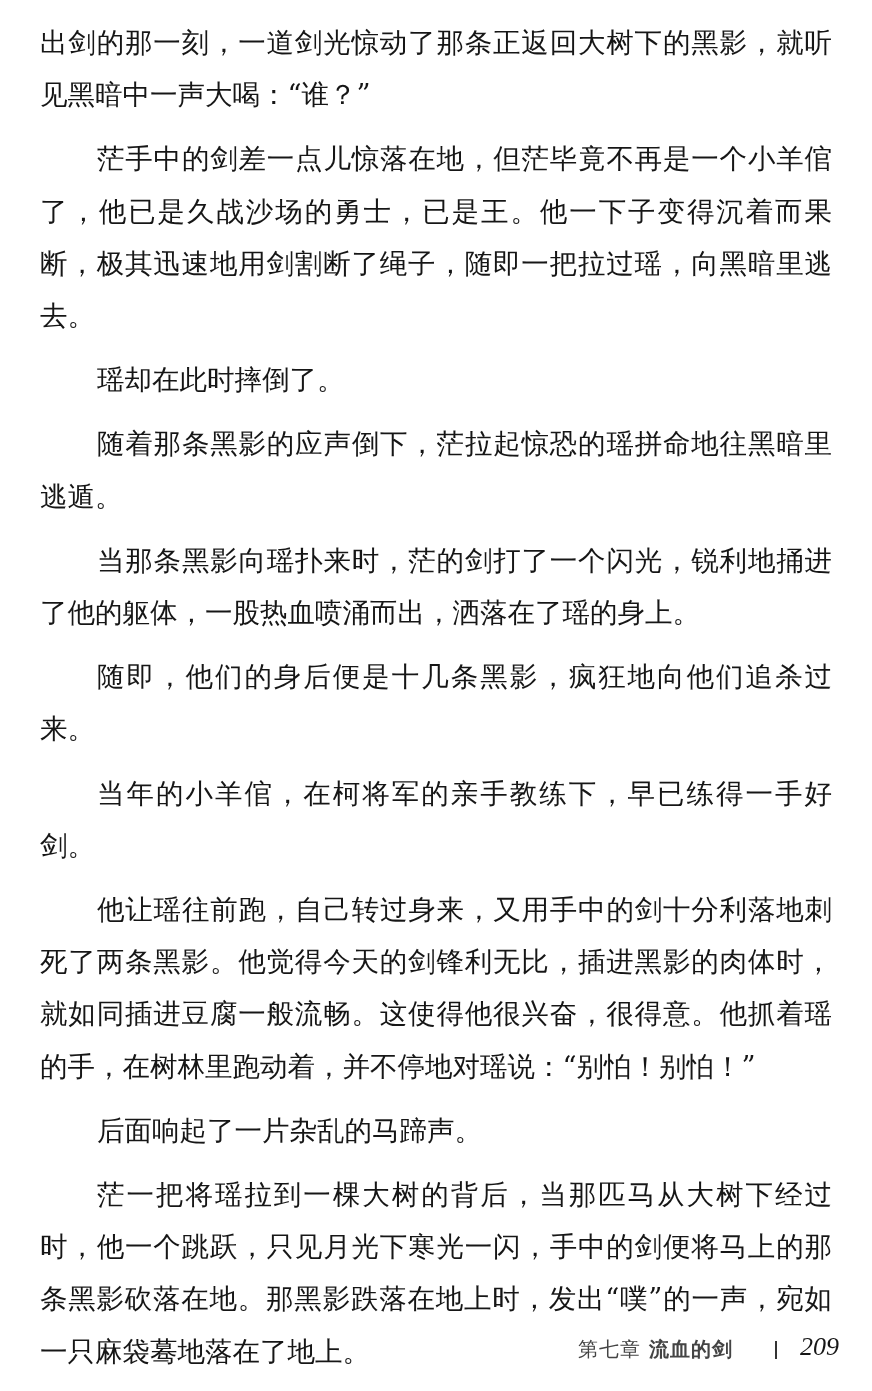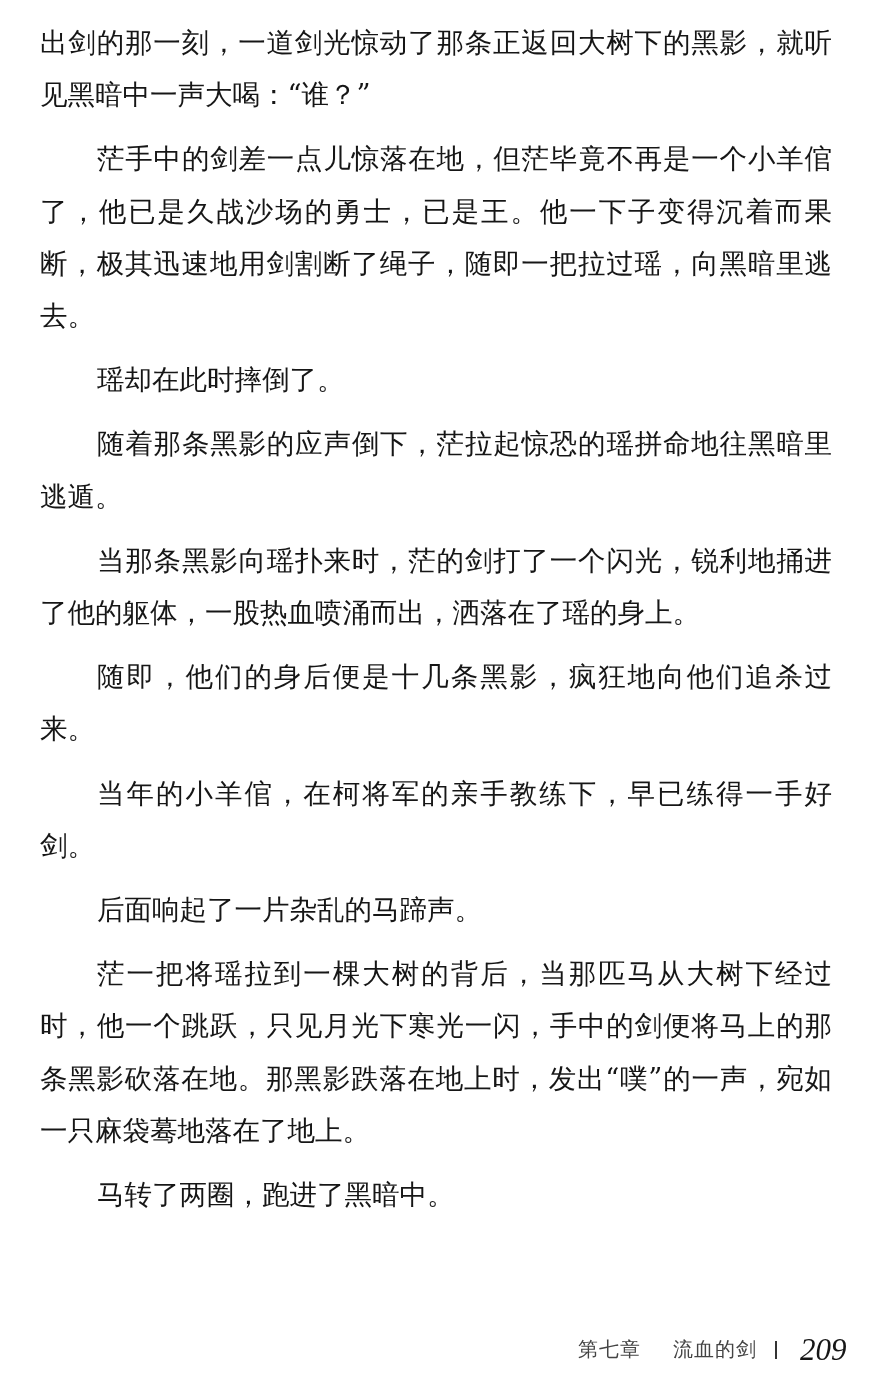--- a/index.html
+++ b/index.html
@@ -7,37 +7,38 @@
   .page { position: absolute; left: 28px; top: 4px; width: 816px;
           font-family: "DejaVu Serif", "Liberation Serif", serif;
           font-size: 27.5px; line-height: 52.2px; color: #161616;
           text-align: justify; text-justify: inter-character; }
   .para { margin: 12px; text-indent: 57px; }
   .para.noindent { text-indent: 0; }
   .footer { position: absolute; top: 1330px; left: 0; width: 872px; height: 40px; }
   .footer .chap { position: absolute; left: 578px; top: 6px;
           font-family: "DejaVu Sans", "Liberation Sans", sans-serif;
           font-size: 20px; color: #444; letter-spacing: 1px; }
-  .footer .chap .t2 { margin-left: 32px; }
+  .footer .chap .t2 { margin-left: 8px; font-weight: bold; }
   .footer .bar { position: absolute; left: 775px; top: 11px; width: 2px; height: 18px; background: #333; }
   .footer .num { position: absolute; left: 800px; top: 2px;
           font-family: "Liberation Serif", "DejaVu Serif", serif;
-          font-style: italic; font-size: 31px; color: #161616; }
+          font-style: italic; font-size: 26px; color: #161616; }
 </style>
 </head>
 <body>
 
 <div class="page">
   <p class="para noindent">出剑的那一刻，一道剑光惊动了那条正返回大树下的黑影，就听见黑暗中一声大喝：“谁？”</p>
   <p class="para">茫手中的剑差一点儿惊落在地，但茫毕竟不再是一个小羊倌了，他已是久战沙场的勇士，已是王。他一下子变得沉着而果断，极其迅速地用剑割断了绳子，随即一把拉过瑶，向黑暗里逃去。</p>
   <p class="para">瑶却在此时摔倒了。</p>
   <p class="para">随着那条黑影的应声倒下，茫拉起惊恐的瑶拼命地往黑暗里逃遁。</p>
   <p class="para">当那条黑影向瑶扑来时，茫的剑打了一个闪光，锐利地捅进了他的躯体，一股热血喷涌而出，洒落在了瑶的身上。</p>
   <p class="para">随即，他们的身后便是十几条黑影，疯狂地向他们追杀过来。</p>
   <p class="para">当年的小羊倌，在柯将军的亲手教练下，早已练得一手好剑。</p>
+  <p class="para">他让瑶往前跑，自己转过身来，又用手中的剑十分利落地刺死了两条黑影。他觉得今天的剑锋利无比，插进黑影的肉体时，就如同插进豆腐一般流畅。这使得他很兴奋，很得意。他抓着瑶的手，在树林里跑动着，并不停地对瑶说：“别怕！别怕！”</p>
   <p class="para">后面响起了一片杂乱的马蹄声。</p>
   <p class="para">茫一把将瑶拉到一棵大树的背后，当那匹马从大树下经过时，他一个跳跃，只见月光下寒光一闪，手中的剑便将马上的那条黑影砍落在地。那黑影跌落在地上时，发出“噗”的一声，宛如一只麻袋蓦地落在了地上。</p>
   <p class="para">马转了两圈，跑进了黑暗中。</p>
 </div>
 
 <div class="footer">
   <span class="chap">
     <span>第七章</span><span class="t2">流血的剑</span>
   </span>
   <span class="bar"></span>

